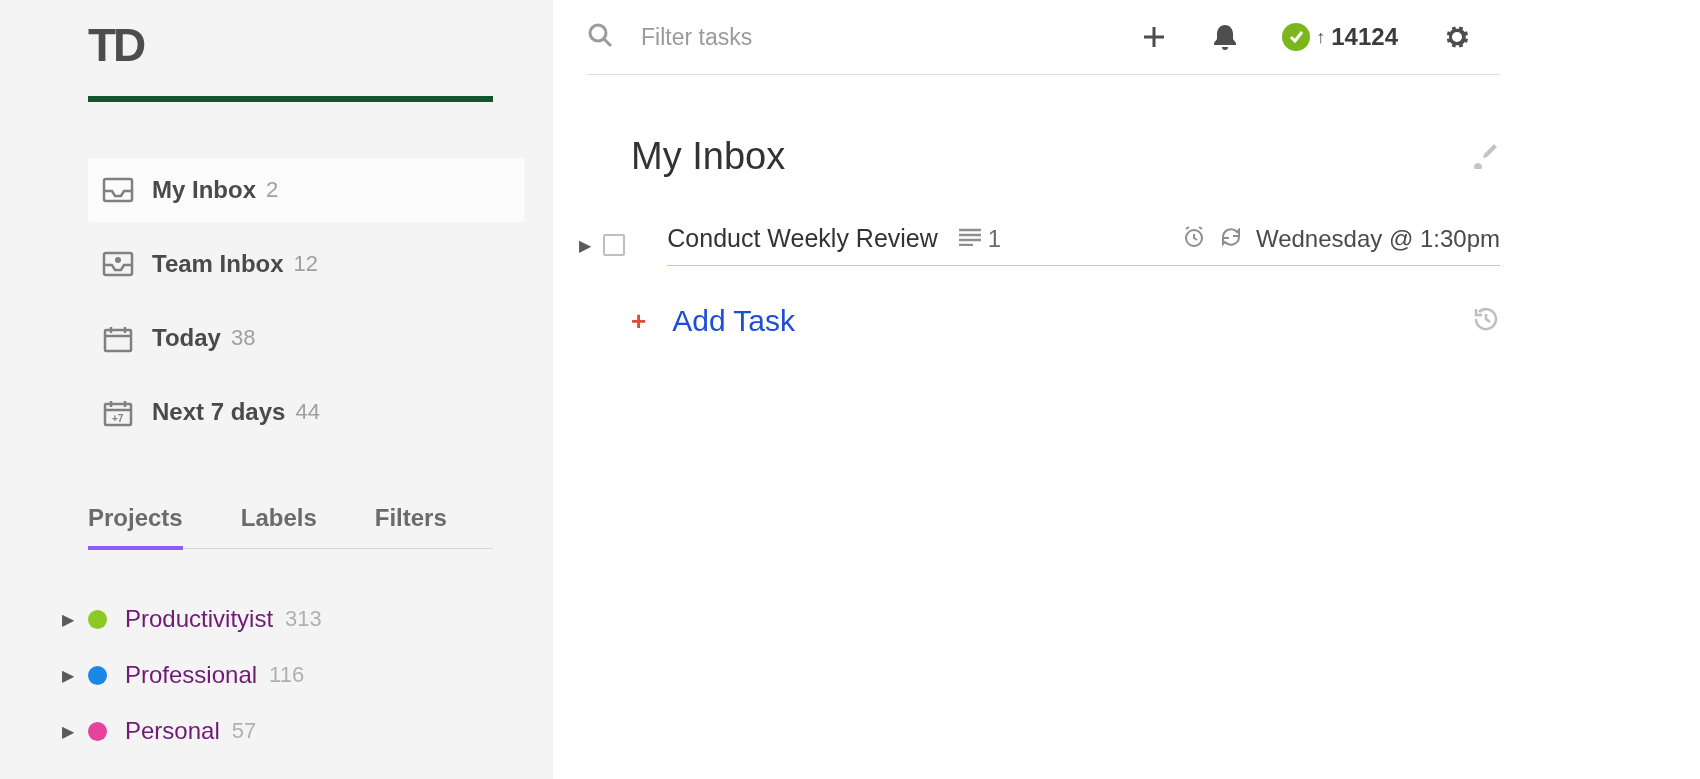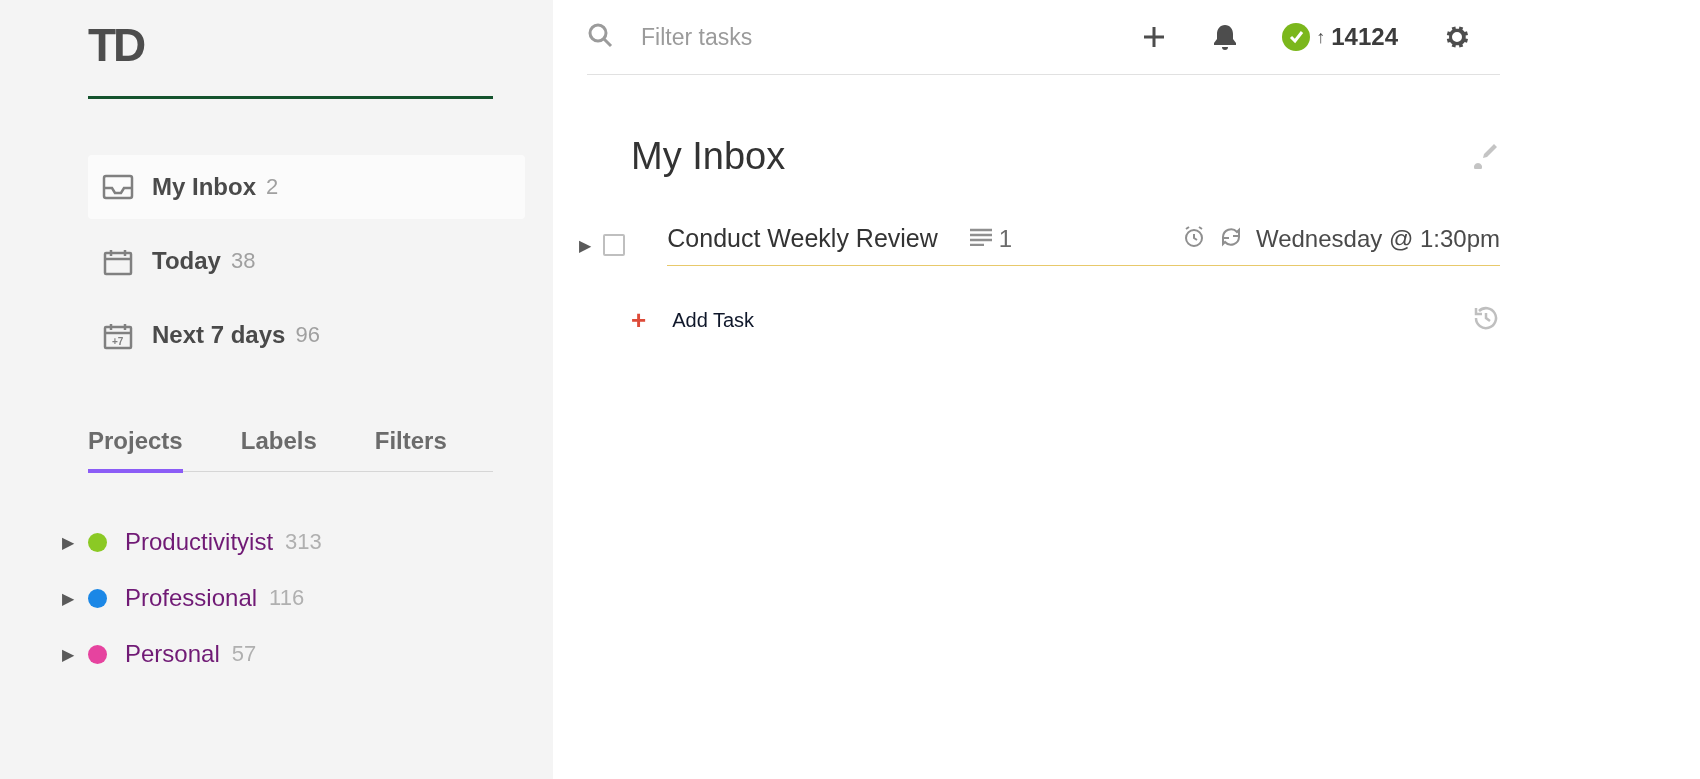--- a/index.html
+++ b/index.html
@@ -16,21 +16,21 @@
   width: 553px;
   background: #f4f4f4;
   padding: 0;
   height: 100%;
 }
 .sidebar-inner {
   padding: 18px 28px 0 88px;
 }
 .logo-row {
   padding-bottom: 24px;
-  border-bottom: 3px solid #14532d;
+  border-bottom: 6px solid #14532d;
   margin-right: 32px;
 }
 .logo {
   font-size: 46px;
   font-weight: 900;
   color: #4d4d4d;
   letter-spacing: -3px;
 }
 .nav-list {
   margin-top: 56px;
@@ -217,21 +217,21 @@
   width: 22px;
   height: 22px;
   border: 2px solid #bfbfbf;
   border-radius: 2px;
   margin-right: 22px;
   cursor: pointer;
 }
 .task-title {
   font-size: 25px;
   color: #333;
-  margin-right: 31px;
+  margin-right: 20px;
 }
 .comment-icon {
   color: #8f8f8f;
   margin-right: 6px;
 }
 .comment-count {
   font-size: 24px;
   color: #6b6b6b;
 }
 .task-spacer { flex: 1; }
@@ -251,22 +251,22 @@
   padding: 24px 0;
   margin-left: 0;
 }
 .add-plus {
   color: #dd4b39;
   font-size: 26px;
   font-weight: 700;
   margin-right: 26px;
 }
 .add-label {
-  color: #0f172a;
-  font-size: 20px;
+  color: #1d4ed8;
+  font-size: 30px;
 }
 .history-icon {
   color: #bfbfbf;
   margin-left: auto;
 }
 </style>
 </head>
 <body>
 
 <aside class="sidebar">
@@ -281,20 +281,31 @@
         <span class="nav-icon">
           <svg width="32" height="26" viewBox="0 0 32 26" fill="none" stroke="currentColor" stroke-width="2.5">
             <rect x="2" y="2" width="28" height="22" rx="2"></rect>
             <path d="M2 14 h8 l3 5 h6 l3 -5 h8" fill="none"></path>
           </svg>
         </span>
         <span class="nav-label">My Inbox</span>
         <span class="nav-count">2</span>
       </div>
 
+      <div class="nav-item">
+        <span class="nav-icon">
+          <svg width="32" height="26" viewBox="0 0 32 26" fill="none" stroke="currentColor" stroke-width="2.5">
+            <rect x="2" y="2" width="28" height="22" rx="2"></rect>
+            <circle cx="16" cy="9" r="3" fill="currentColor" stroke="none"></circle>
+            <path d="M2 14 h8 l3 5 h6 l3 -5 h8" fill="none"></path>
+          </svg>
+        </span>
+        <span class="nav-label">Team Inbox</span>
+        <span class="nav-count">12</span>
+      </div>
 
       <div class="nav-item">
         <span class="nav-icon">
           <svg width="32" height="28" viewBox="0 0 32 28" fill="none" stroke="currentColor" stroke-width="2.5">
             <rect x="3" y="5" width="26" height="21" rx="1"></rect>
             <path d="M3 11 h26"></path>
             <path d="M9 2 v6 M23 2 v6"></path>
           </svg>
         </span>
         <span class="nav-label">Today</span>
@@ -304,21 +315,21 @@
       <div class="nav-item">
         <span class="nav-icon">
           <svg width="32" height="28" viewBox="0 0 32 28" fill="none" stroke="currentColor" stroke-width="2.5">
             <rect x="3" y="5" width="26" height="21" rx="1"></rect>
             <path d="M3 11 h26"></path>
             <path d="M9 2 v6 M23 2 v6"></path>
             <text x="10" y="23" font-size="10" fill="currentColor" stroke="none" font-weight="700">+7</text>
           </svg>
         </span>
         <span class="nav-label">Next 7 days</span>
-        <span class="nav-count">96</span>
+        <span class="nav-count">44</span>
       </div>
     </div>
 
     <div class="tab-row">
       <div class="tab active">Projects</div>
       <div class="tab">Labels</div>
       <div class="tab">Filters</div>
     </div>
 
     <div class="projects-list">

